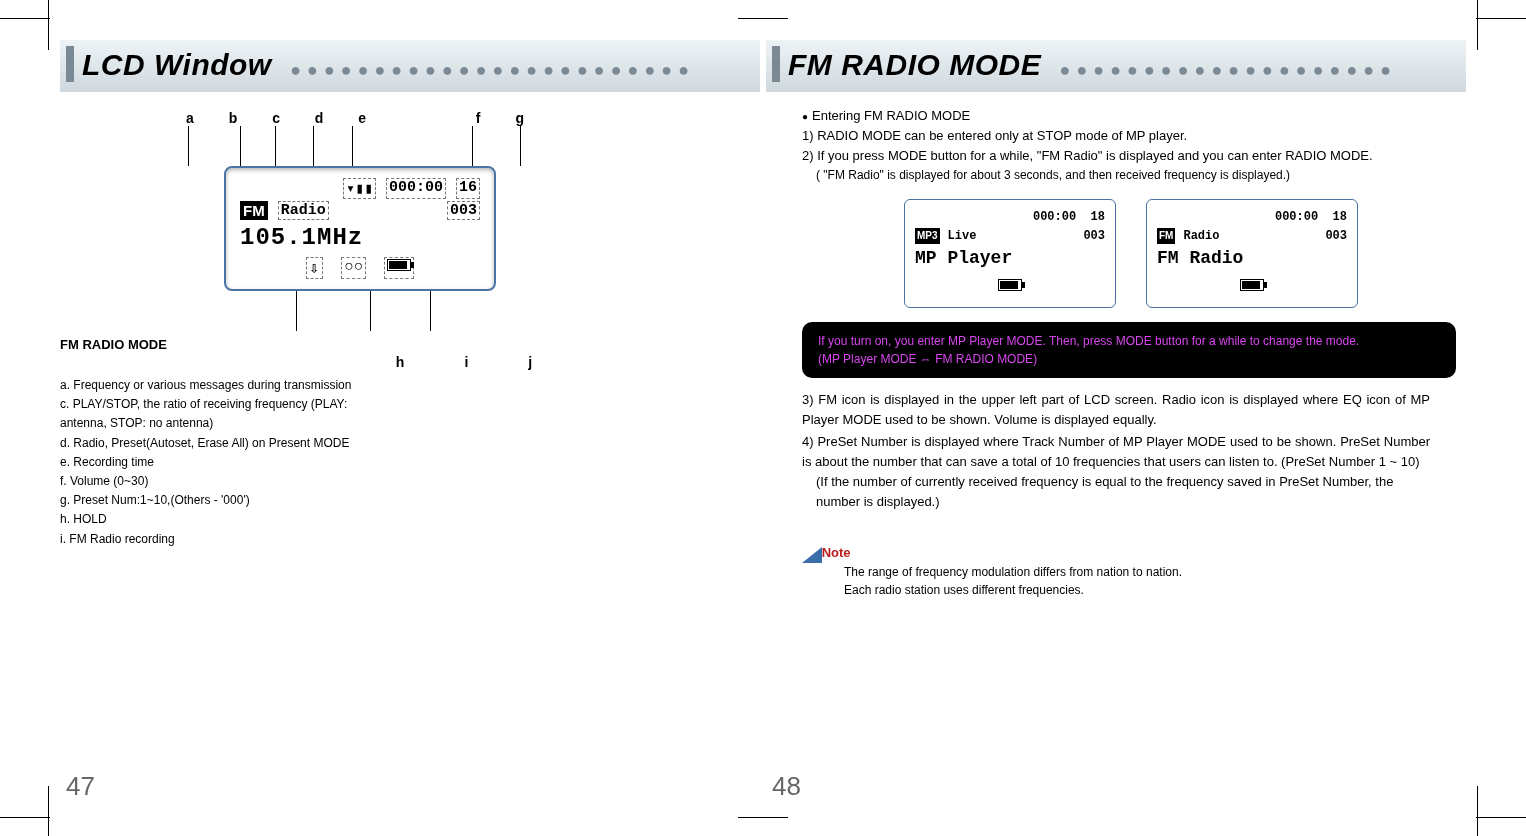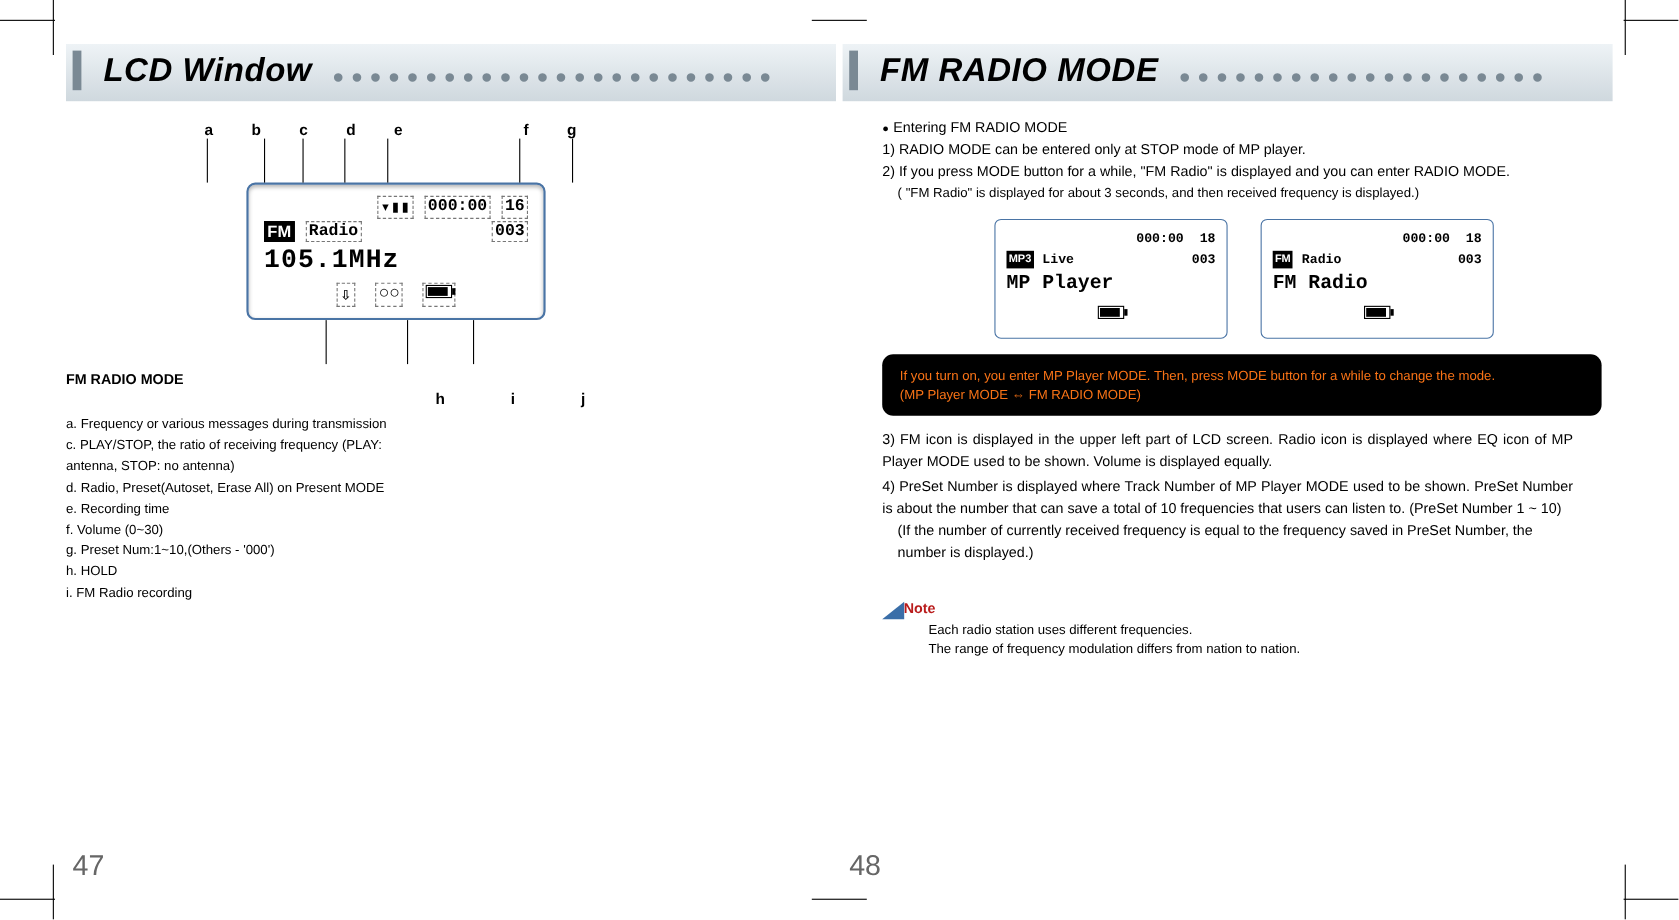--- a/index.html
+++ b/index.html
@@ -7,21 +7,21 @@
   
   .crop{position:absolute;background:#000}
   .crop.h{height:1px;width:50px}
   .crop.v{width:1px;height:50px}
   
   .page{position:absolute;top:40px;bottom:40px;width:700px}
   .page.left{left:60px}
   .page.right{right:60px}
   .titlebar{background:linear-gradient(#eef3f6,#cfd8de);padding:8px 0 10px 0;position:relative}
   .titlebar .bar{position:absolute;left:6px;top:6px;bottom:10px;width:8px;background:#7a8994}
-  .titlebar .title{font-size:30px;font-weight:bold;margin-left:34px;font-style:italic;letter-spacing:.5px}
+  .titlebar .title{font-size:30px;font-weight:bold;margin-left:22px;font-style:italic;letter-spacing:.5px}
   .dots{display:inline-block;margin-left:14px;vertical-align:middle;letter-spacing:6px;color:#7a8994;font-size:18px}
   .pageno{position:absolute;bottom:-6px;font-size:26px;color:#666}
   .page.left .pageno{left:6px}
   .page.right .pageno{left:6px}
   
   .lcd-wrap{margin:18px 0 0 120px;position:relative;width:360px}
   .letters{display:flex;justify-content:space-between;font-weight:bold;font-size:14px}
   .guides{position:relative;height:40px}
   .guides .g{position:absolute;top:0;width:1px;height:40px;background:#000}
   .lcd{border:2px solid #4a74a5;border-radius:8px;padding:10px 14px;box-shadow:0 2px 4px rgba(0,0,0,.3) inset;width:240px;margin:0 auto;background:#fff;font-family:"Courier New",monospace;font-weight:bold}
@@ -42,21 +42,21 @@
   .body{font-size:13px;line-height:1.55;margin-top:14px;padding:0 6px 0 36px}
   .body .bullet::before{content:"●";margin-right:4px;font-size:10px}
   .indent-paren{padding-left:14px;font-size:12px}
   .lcdpair{display:flex;gap:30px;justify-content:center;margin:14px 0}
   .mini{border:1px solid #4a74a5;border-radius:6px;width:190px;padding:8px 10px;font-family:"Courier New",monospace;font-weight:bold}
   .mini .t1{font-size:12px;display:flex;justify-content:space-between}
   .mini .t2{font-size:12px;display:flex;gap:8px;align-items:center}
   .mini .t3{font-size:18px;margin-top:0}
   .mini .t4{text-align:center;margin-top:4px;font-size:14px}
   .mini .tag{background:#000;color:#fff;padding:0 2px;font-family:Arial;font-size:10px}
-  .blackbox{background:#000;color:#f97316;border-radius:10px;padding:10px 16px;font-size:12px;line-height:1.5;margin:6px 4px 12px 0}
+  .blackbox{background:#000;color:#d946ef;border-radius:10px;padding:10px 16px;font-size:12px;line-height:1.5;margin:6px 4px 12px 0}
   .arrowsym{font-family:Arial}
   .note{margin-top:30px}
   .note .tri{display:inline-block;width:0;height:0;border-left:20px solid transparent;border-right:0 solid transparent;border-bottom:16px solid #3a6ea8;vertical-align:bottom}
   .note .hdr{font-weight:bold;color:#b91c1c;margin-left:-4px}
   .note .txt{font-size:12px;margin-left:42px;line-height:1.5}
   .batt{display:inline-block;border:1px solid #000;width:22px;height:10px;position:relative}
   .batt::after{content:"";position:absolute;right:-4px;top:2px;width:3px;height:6px;background:#000}
   .batt .fill{position:absolute;left:1px;top:1px;bottom:1px;background:#000}
 </style>
 </head>
@@ -203,21 +203,21 @@
       <div class="arrowsym">(MP Player MODE ⇔ FM RADIO MODE)</div>
     </div>
 
     <div style="text-align:justify;padding-right:30px">3) FM icon is displayed in the upper left part of LCD screen. Radio icon is displayed where EQ icon of MP Player MODE used to be shown. Volume is displayed equally.</div>
     <div style="text-align:justify;padding-right:30px;margin-top:2px">4) PreSet Number is displayed where Track Number of MP Player MODE used to be shown.  PreSet Number is about the number that can save a total of 10 frequencies that users can listen to. (PreSet Number 1 ~ 10)</div>
     <div style="padding-left:14px;padding-right:30px">(If the number of currently received frequency is equal to the frequency saved in PreSet Number, the number is displayed.)</div>
 
     <div class="note">
       <span class="tri"></span>
       <span class="hdr">Note</span>
+      <div class="txt">The range of frequency modulation differs from nation to nation.</div>
       <div class="txt">Each radio station uses different frequencies.</div>
-      <div class="txt">The range of frequency modulation differs from nation to nation.</div>
     </div>
   </div>
 
   <div class="pageno">48</div>
 </div>
 
 </div>
 
 </body></html>

